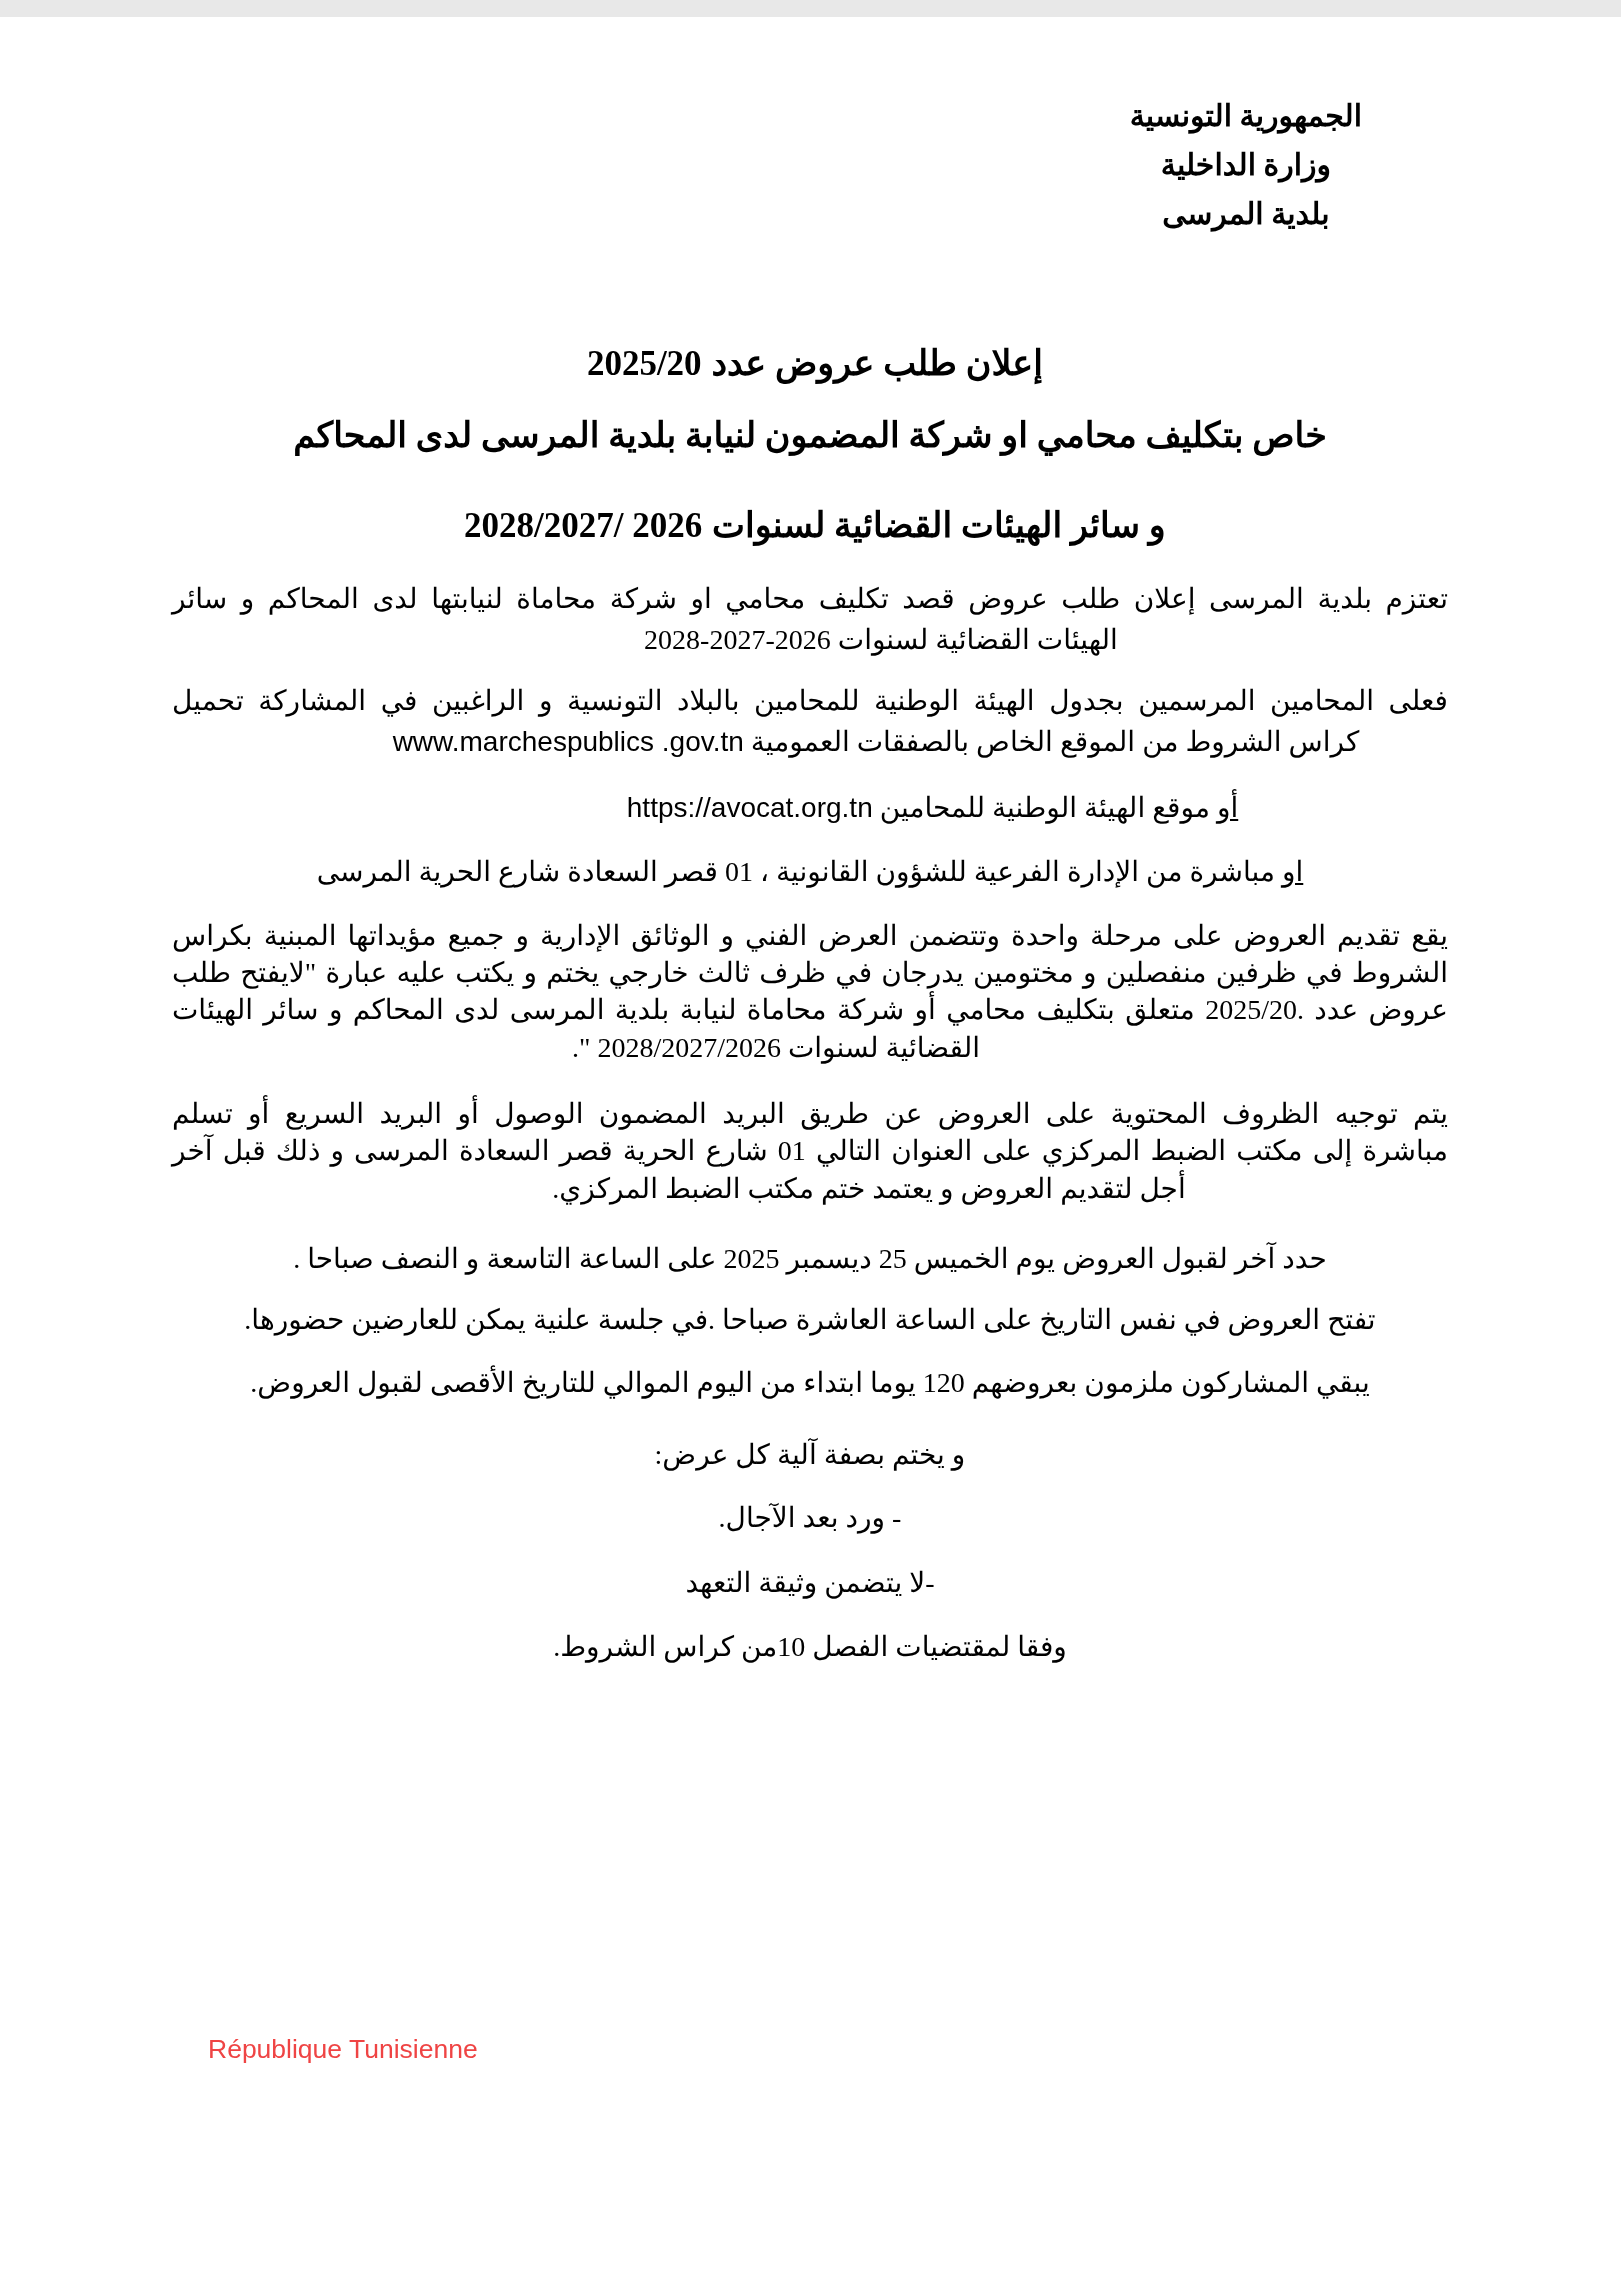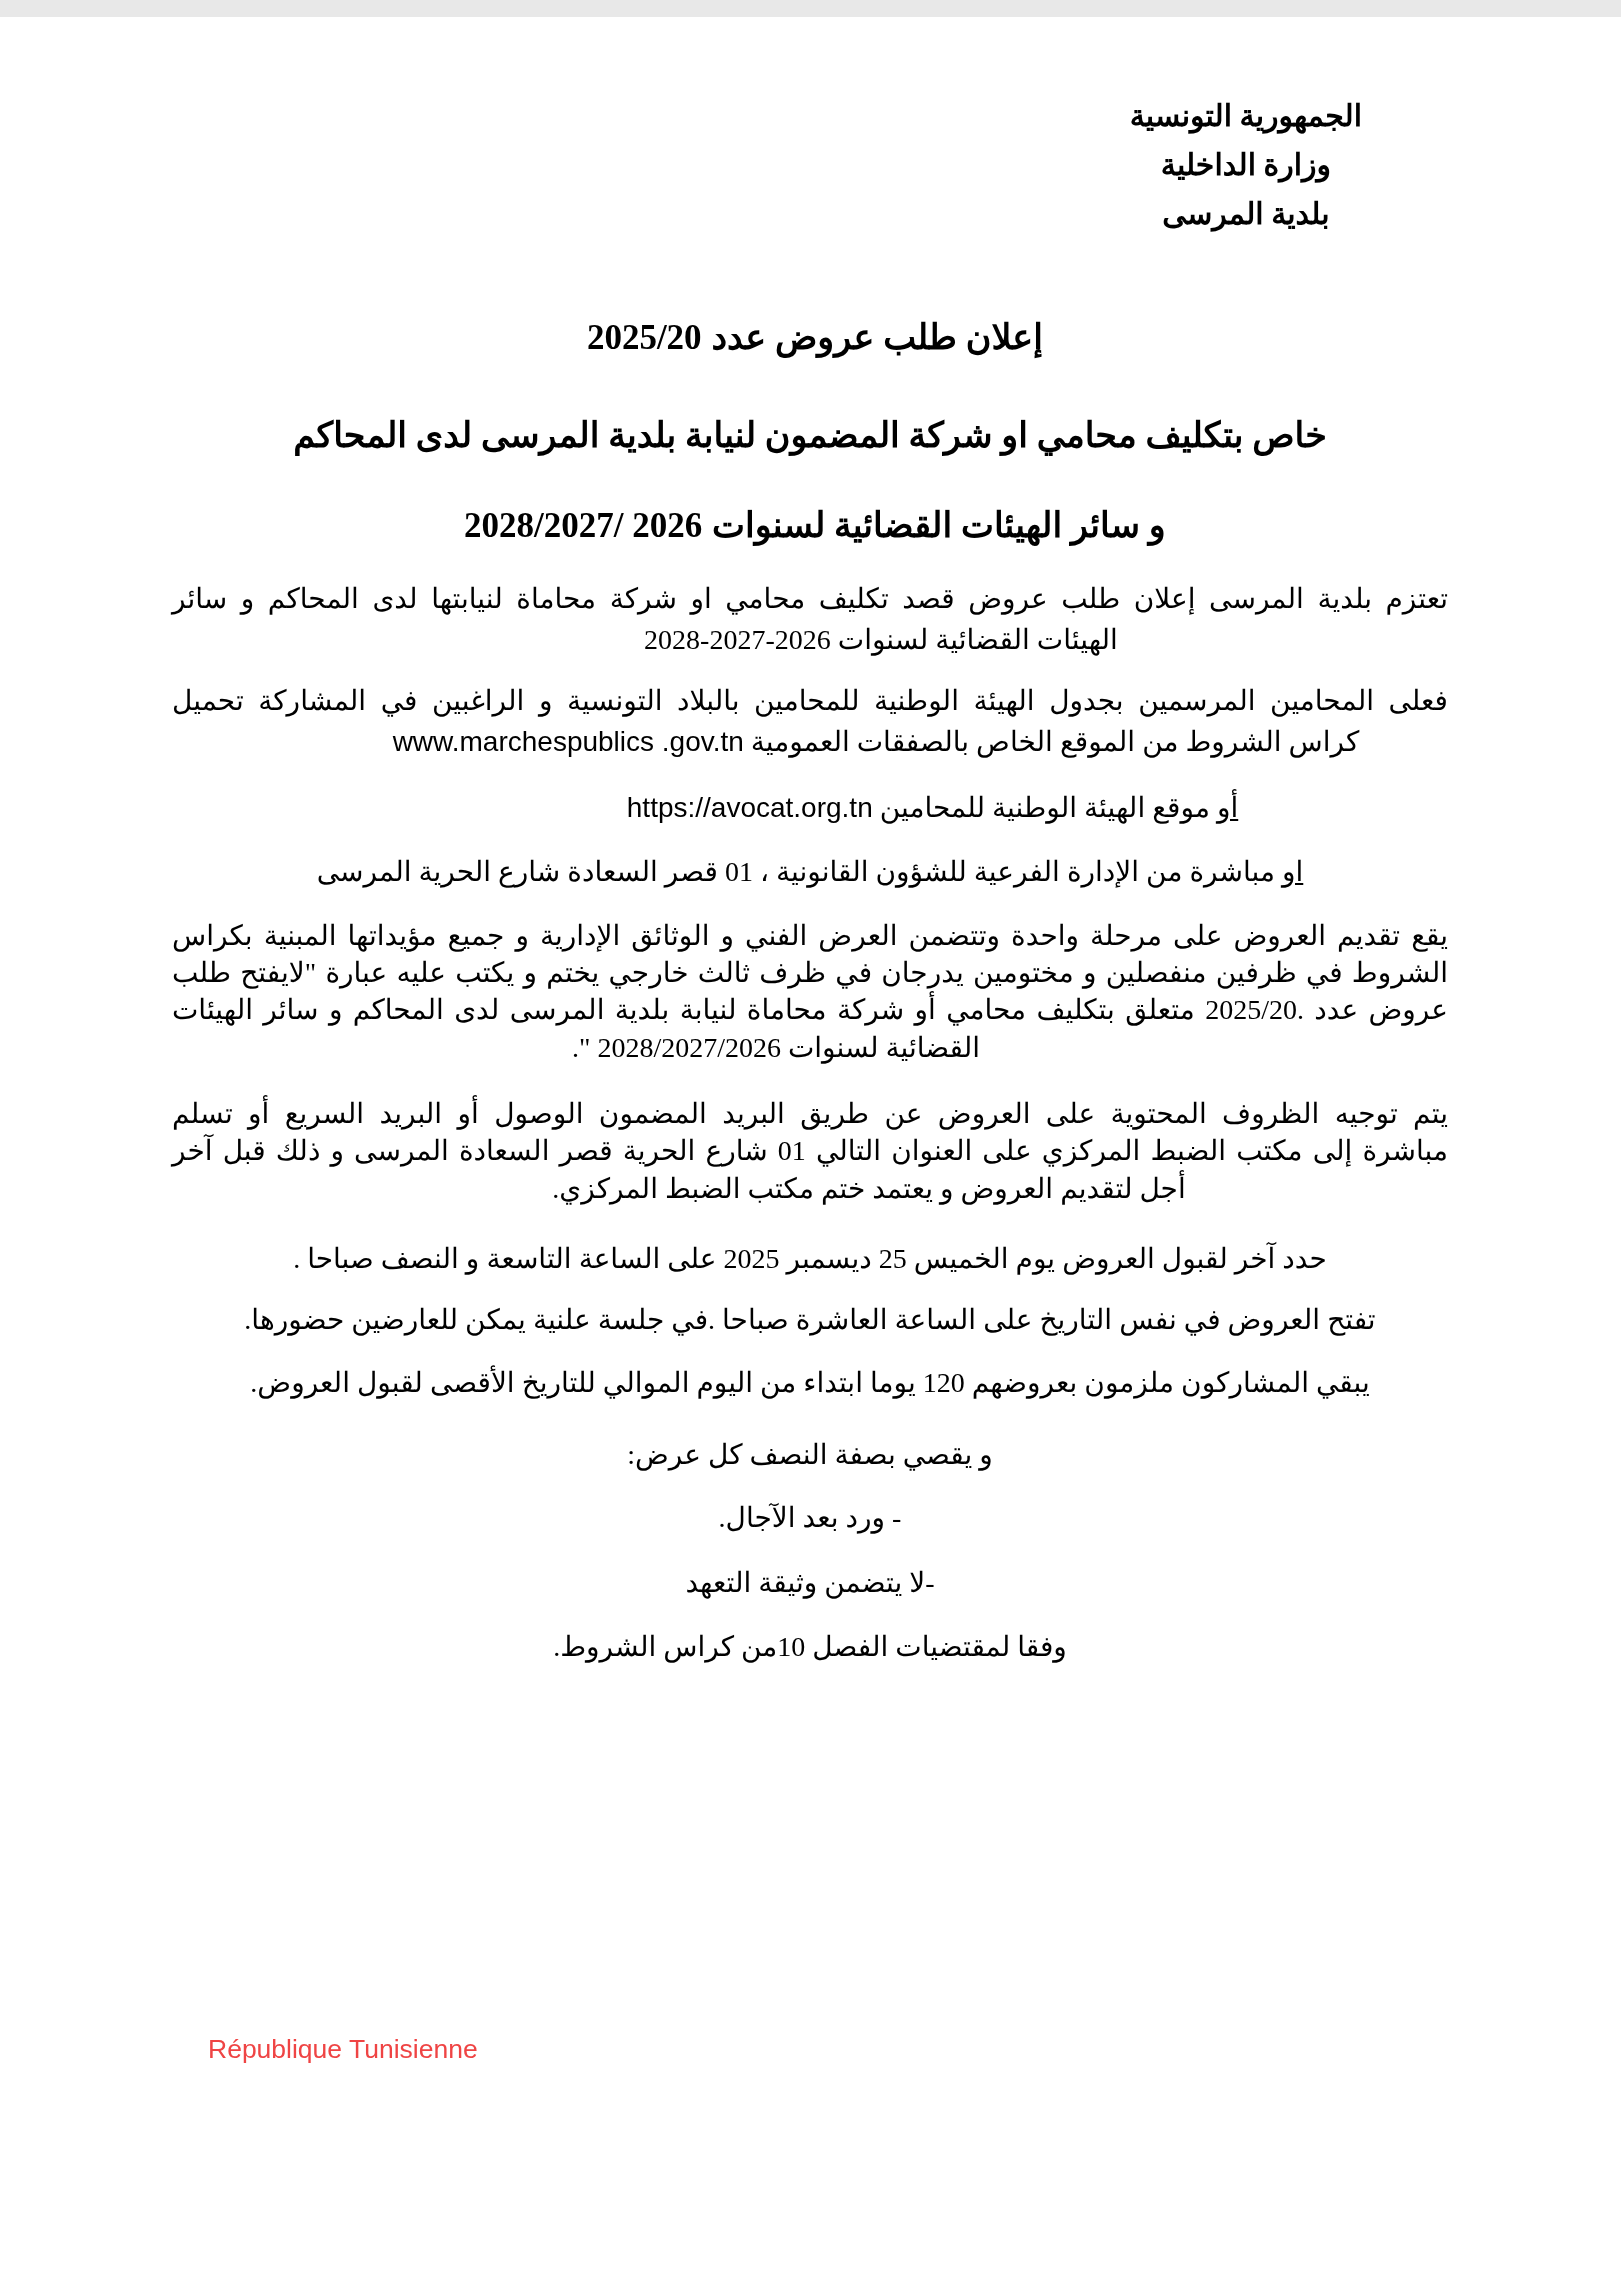--- a/index.html
+++ b/index.html
@@ -47,21 +47,21 @@
 <body>
 
 <div class="page">
 
   <div class="letterhead">
     <div>الجمهورية التونسية</div>
     <div>وزارة الداخلية</div>
     <div>بلدية المرسى</div>
   </div>
 
-  <div class="title-line" style="top:298px">
+  <div class="title-line" style="top:324px">
     <span>إعلان طلب عروض عدد</span><span class="num gap">2025/20</span>
   </div>
   <div class="title-line" style="top:396px">خاص بتكليف محامي  او شركة المضمون  لنيابة بلدية المرسى لدى المحاكم</div>
   <div class="title-line" style="top:486px">
     <span>و سائر الهيئات القضائية لسنوات</span><span class="num gap">2028/2027/ 2026</span>
   </div>
 
   <div class="line jf" style="top:561px">
     <span>تعتزم بلدية المرسى إعلان طلب عروض قصد تكليف محامي او شركة محاماة لنيابتها </span><span class="b">لدى المحاكم و سائر</span>
   </div>
@@ -104,21 +104,21 @@
   </div>
 
   <div class="line ra" style="top:1282px">
     <span>تفتح العروض في نفس التاريخ على </span><span class="b">الساعة العاشرة صباحا</span><span> .في جلسة علنية يمكن للعارضين حضورها.</span>
   </div>
 
   <div class="line ra" style="top:1345px">
     <span>يبقي المشاركون ملزمون بعروضهم </span><span class="b num">120</span><span> يوما ابتداء من اليوم الموالي للتاريخ الأقصى لقبول العروض.</span>
   </div>
 
-  <div class="line ra" style="top:1417px">و يقصي بصفة النصف كل عرض:</div>
+  <div class="line ra" style="top:1417px">و يختم بصفة آلية كل عرض:</div>
   <div class="line ra" style="top:1480px">- ورد بعد الآجال.</div>
   <div class="line ra" style="top:1545px">-لا يتضمن وثيقة التعهد</div>
 
   <div class="line ra" style="top:1609px">
     <span>وفقا لمقتضيات الفصل </span><span class="b num">10</span><span>من كراس الشروط.</span>
   </div>
 
   <div class="footer">République Tunisienne</div>
 
 </div>

